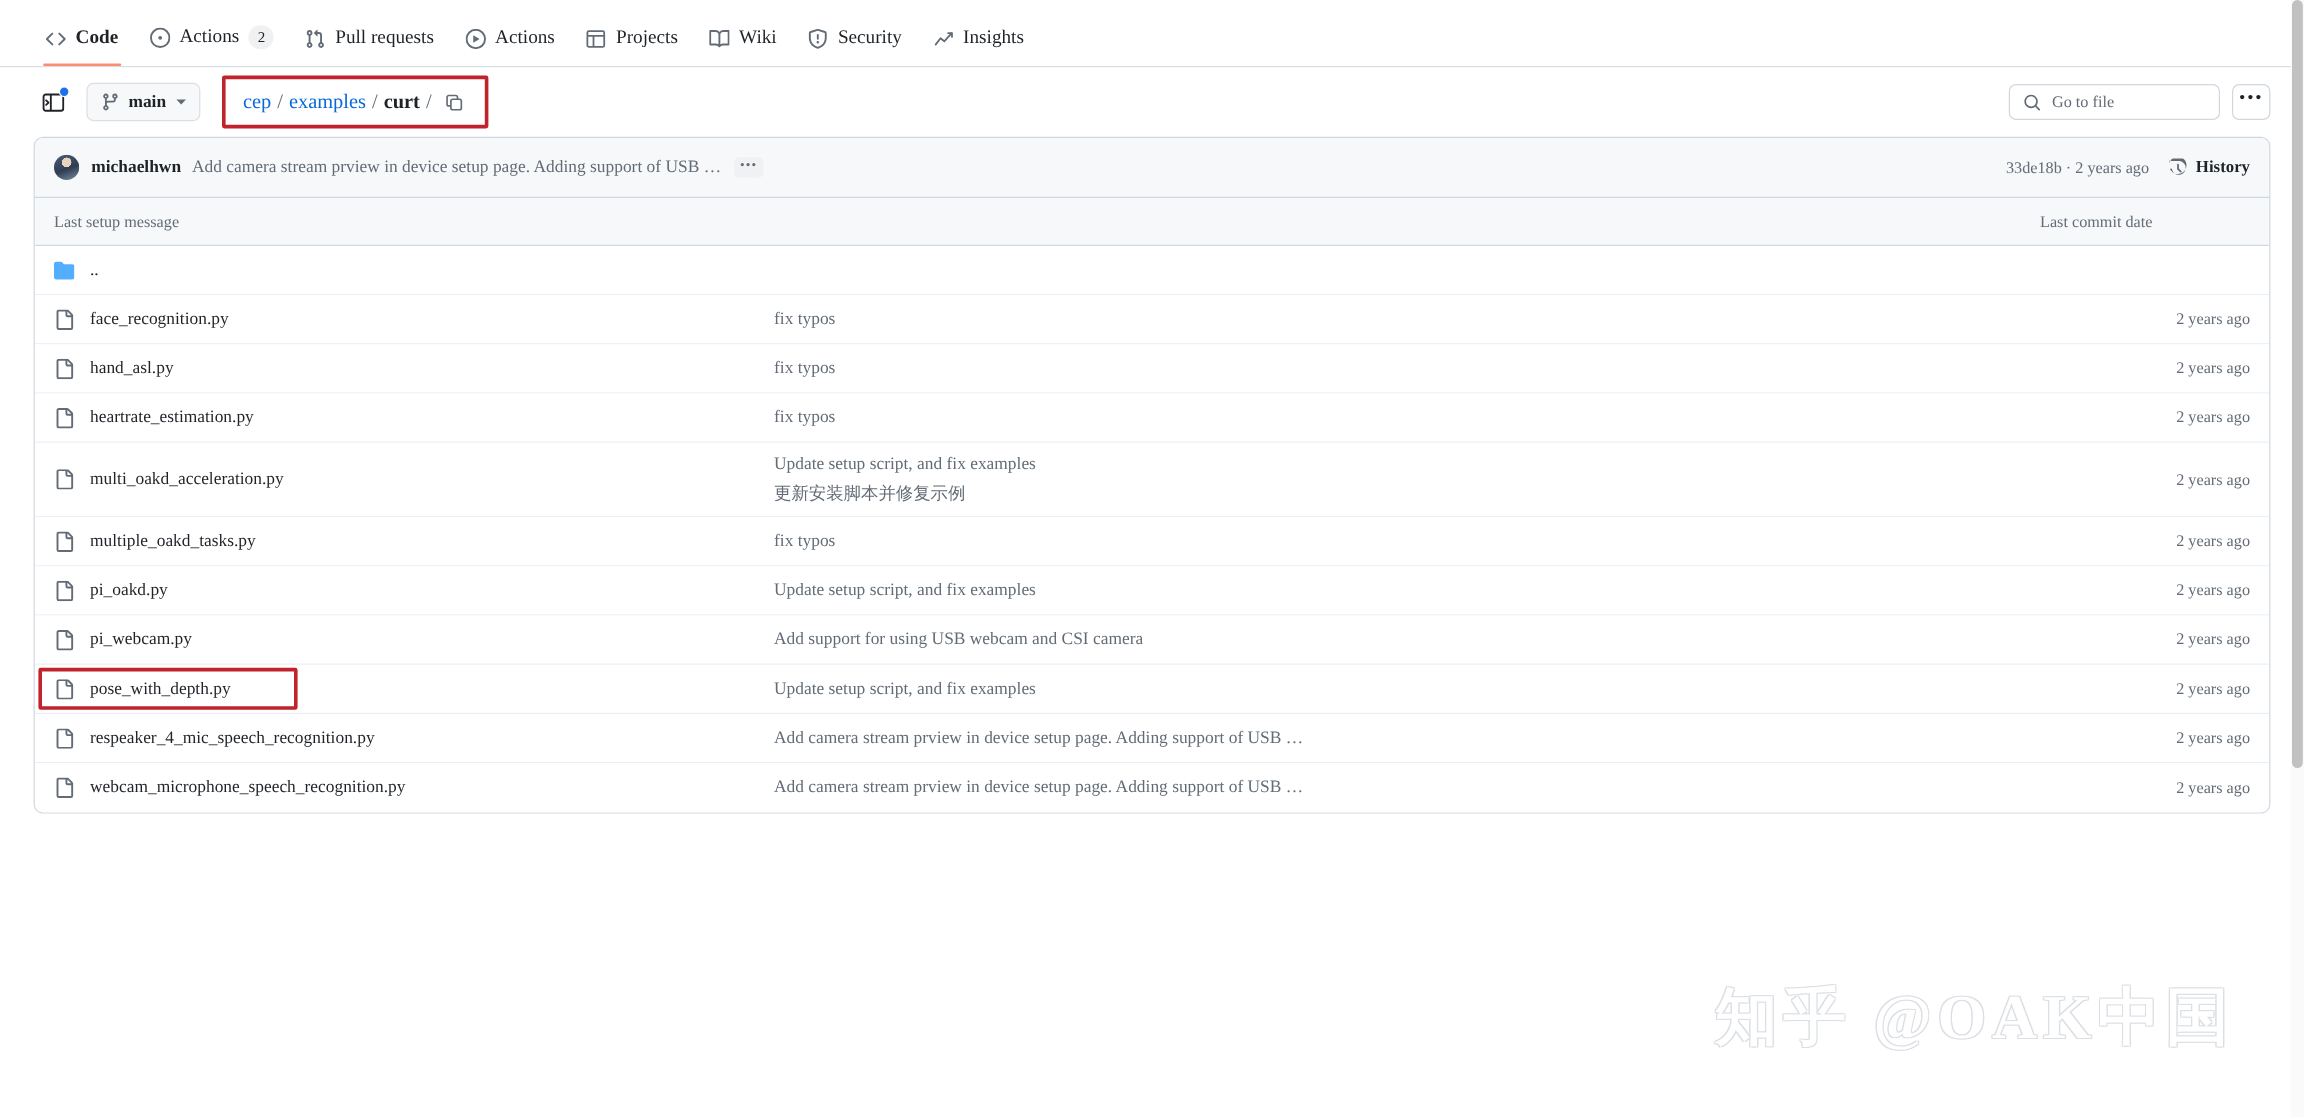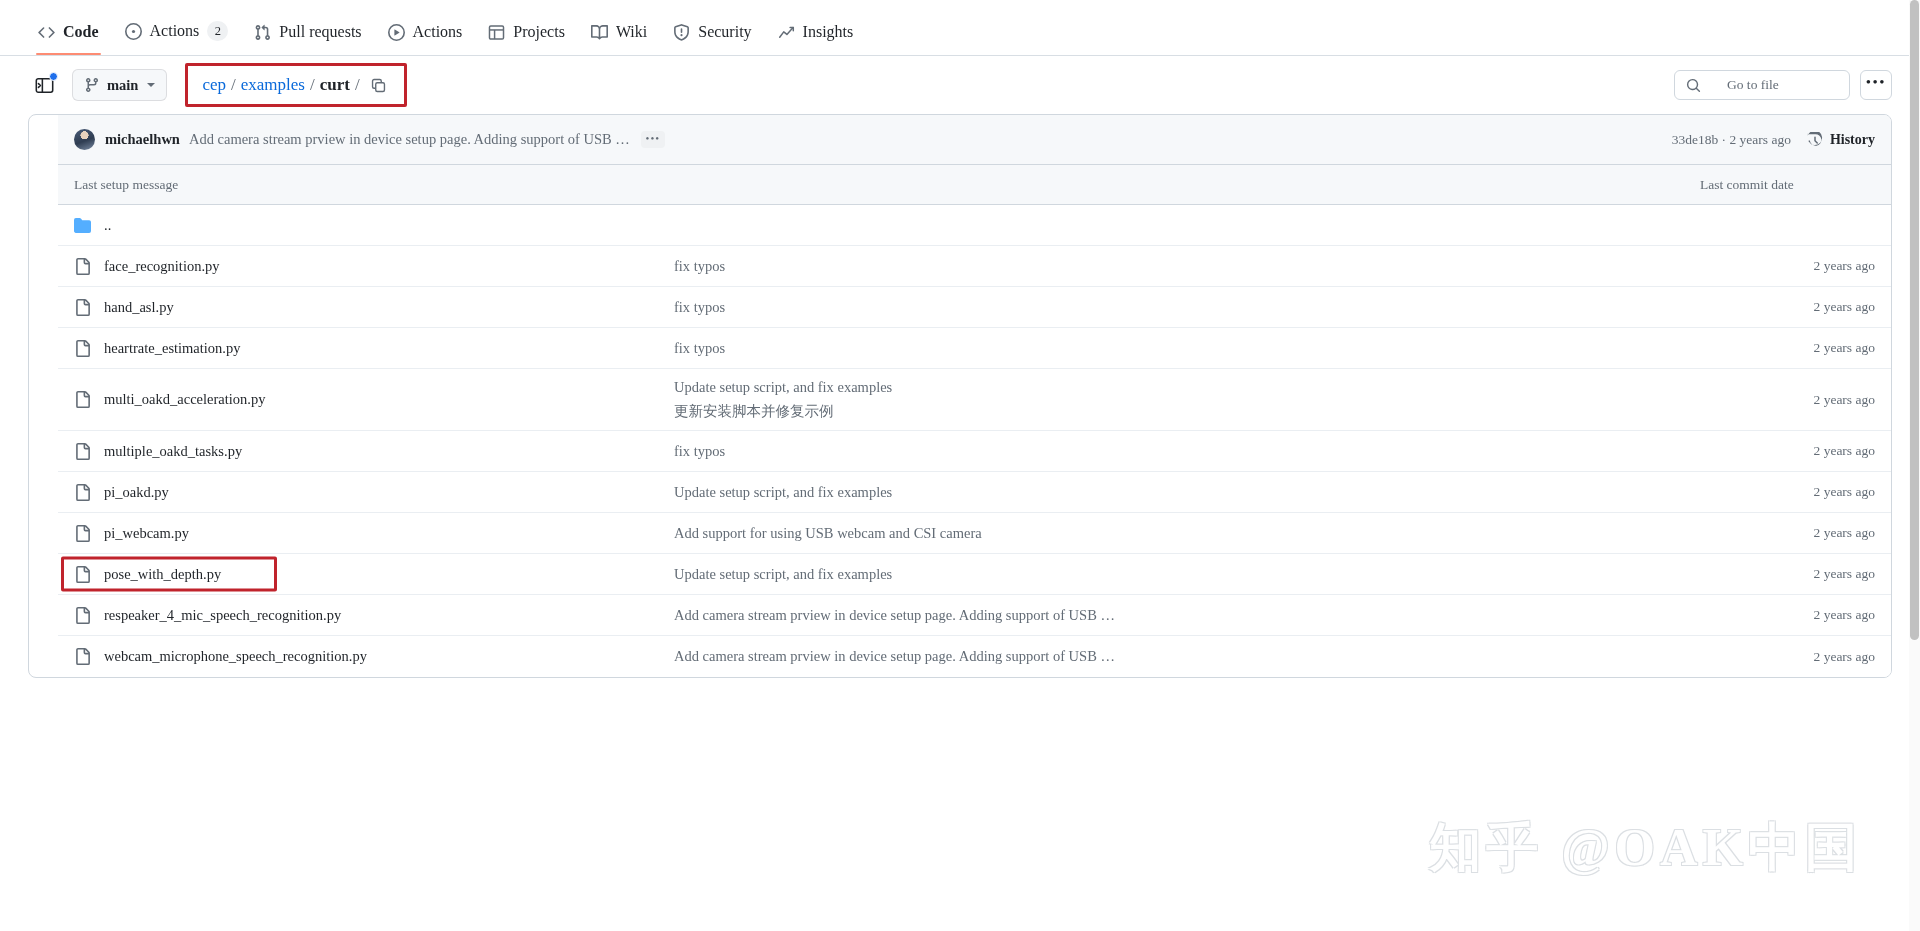--- a/index.html
+++ b/index.html
@@ -124,21 +124,21 @@
   .copy-btn {
     display: inline-flex; align-items: center; justify-content: center;
     width: 26px; height: 26px;
     color: #636c76;
     cursor: pointer;
   }
   .copy-btn svg { width: 17px; height: 17px; display: block; }
 
   .toolbar-right { margin-left: auto; display: flex; align-items: center; gap: 10px; }
   .search-box {
-    display: flex; align-items: center; gap: 26px;
+    display: flex; align-items: center; gap: 9px;
     width: 176px; height: 30px;
     padding: 0 11px;
     border: 1px solid #d0d7de;
     border-radius: 6px;
     background: #ffffff;
     color: #636c76;
     font-size: 13.5px;
     cursor: pointer;
   }
   .search-box svg { width: 15px; height: 15px; flex: 0 0 auto; }
@@ -155,21 +155,20 @@
     padding-bottom: 5px;
   }
 
   
   .table-wrap {
     margin: 0 28px;
     border: 1px solid #d0d7de;
     border-radius: 8px;
     overflow: hidden;
     background: #ffffff;
-    padding-left: 29px;
   }
   .commit-bar {
     display: flex; align-items: center;
     height: 50px;
     padding: 0 16px;
     background: #f6f8fa;
     border-bottom: 1px solid #d0d7de;
     font-size: 14.5px;
   }
   .avatar {

